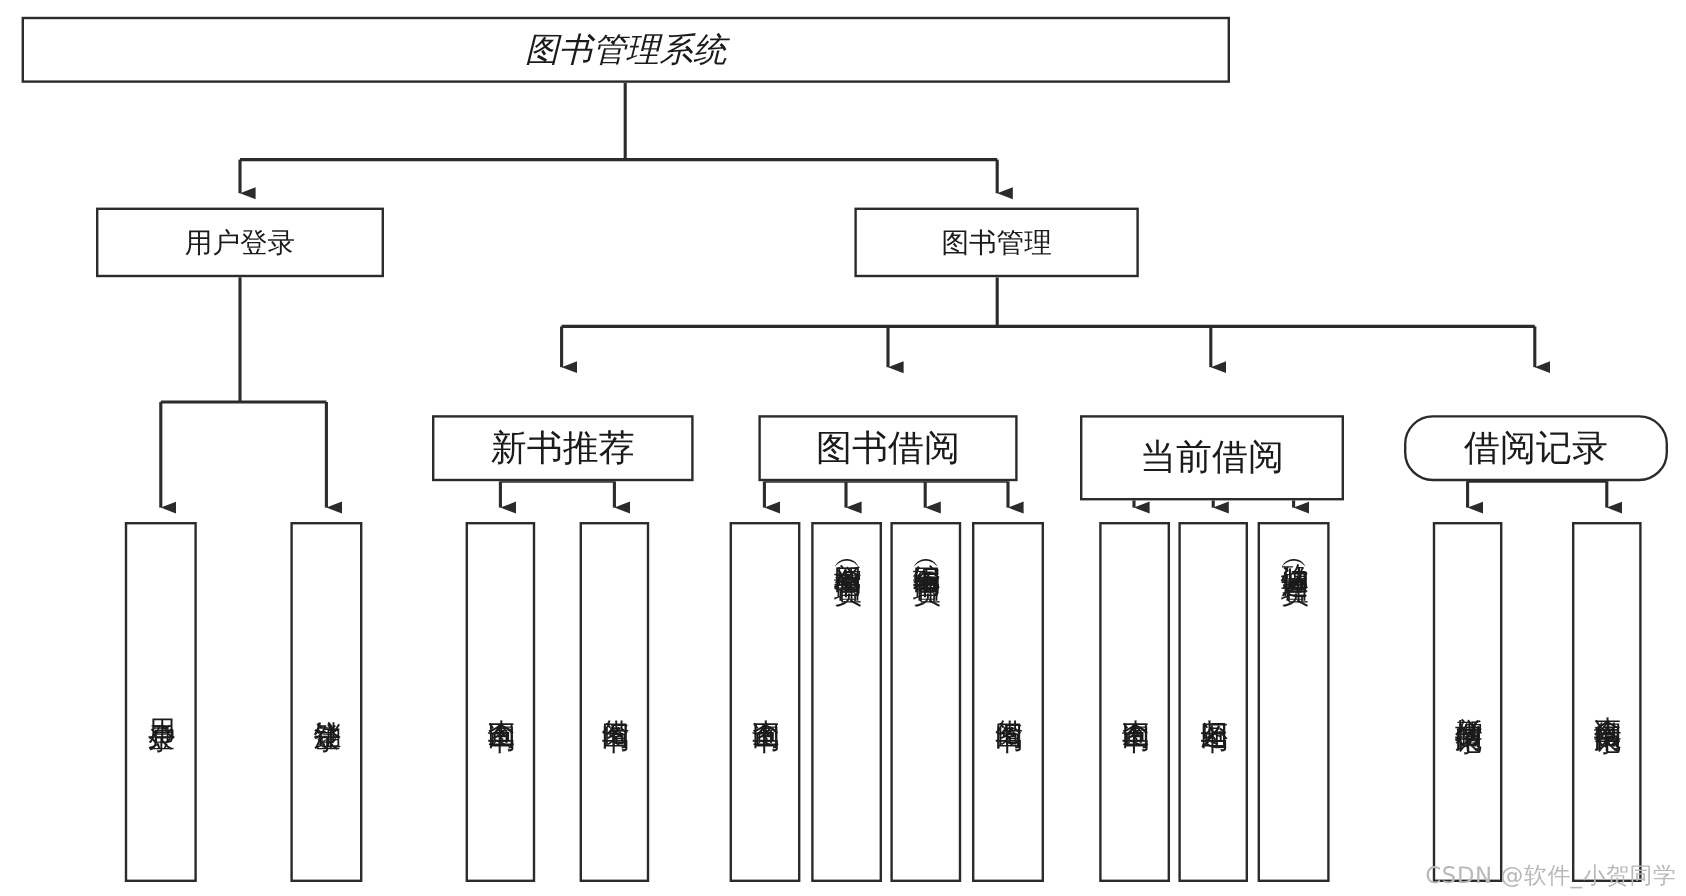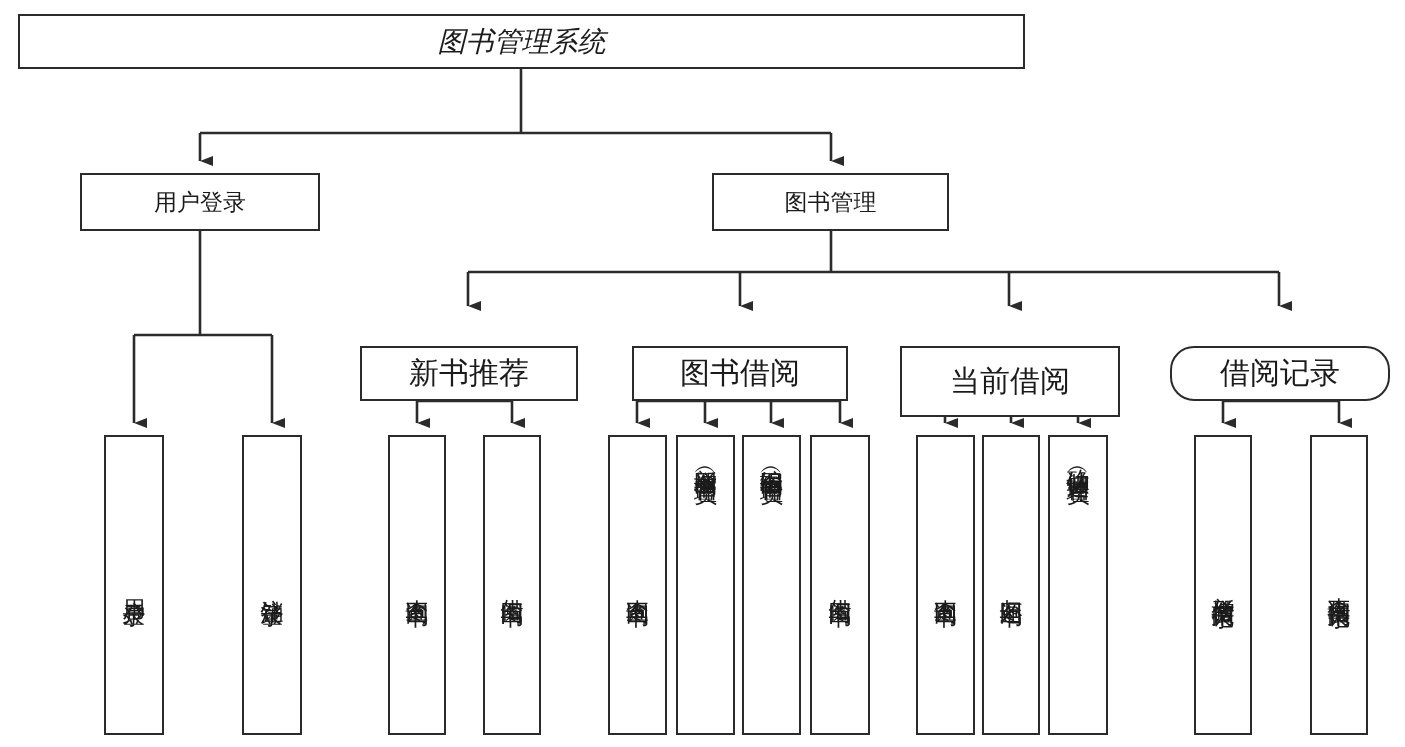--- a/index.html
+++ b/index.html
@@ -189,14 +189,15 @@
     <span class="vtext">确认归还（管理员）</span>
   </div>
 
   <div class="node leaf centered" style="left:1194px;top:435px;width:58px;height:300px;">
     <span class="vtext">新增借阅记录</span>
   </div>
   <div class="node leaf centered" style="left:1310px;top:435px;width:58px;height:300px;">
     <span class="vtext">查询借阅记录</span>
   </div>
 
+  <div id="watermark">CSDN @软件_小贺同学</div>
 
 </div>
 
 </body></html>

